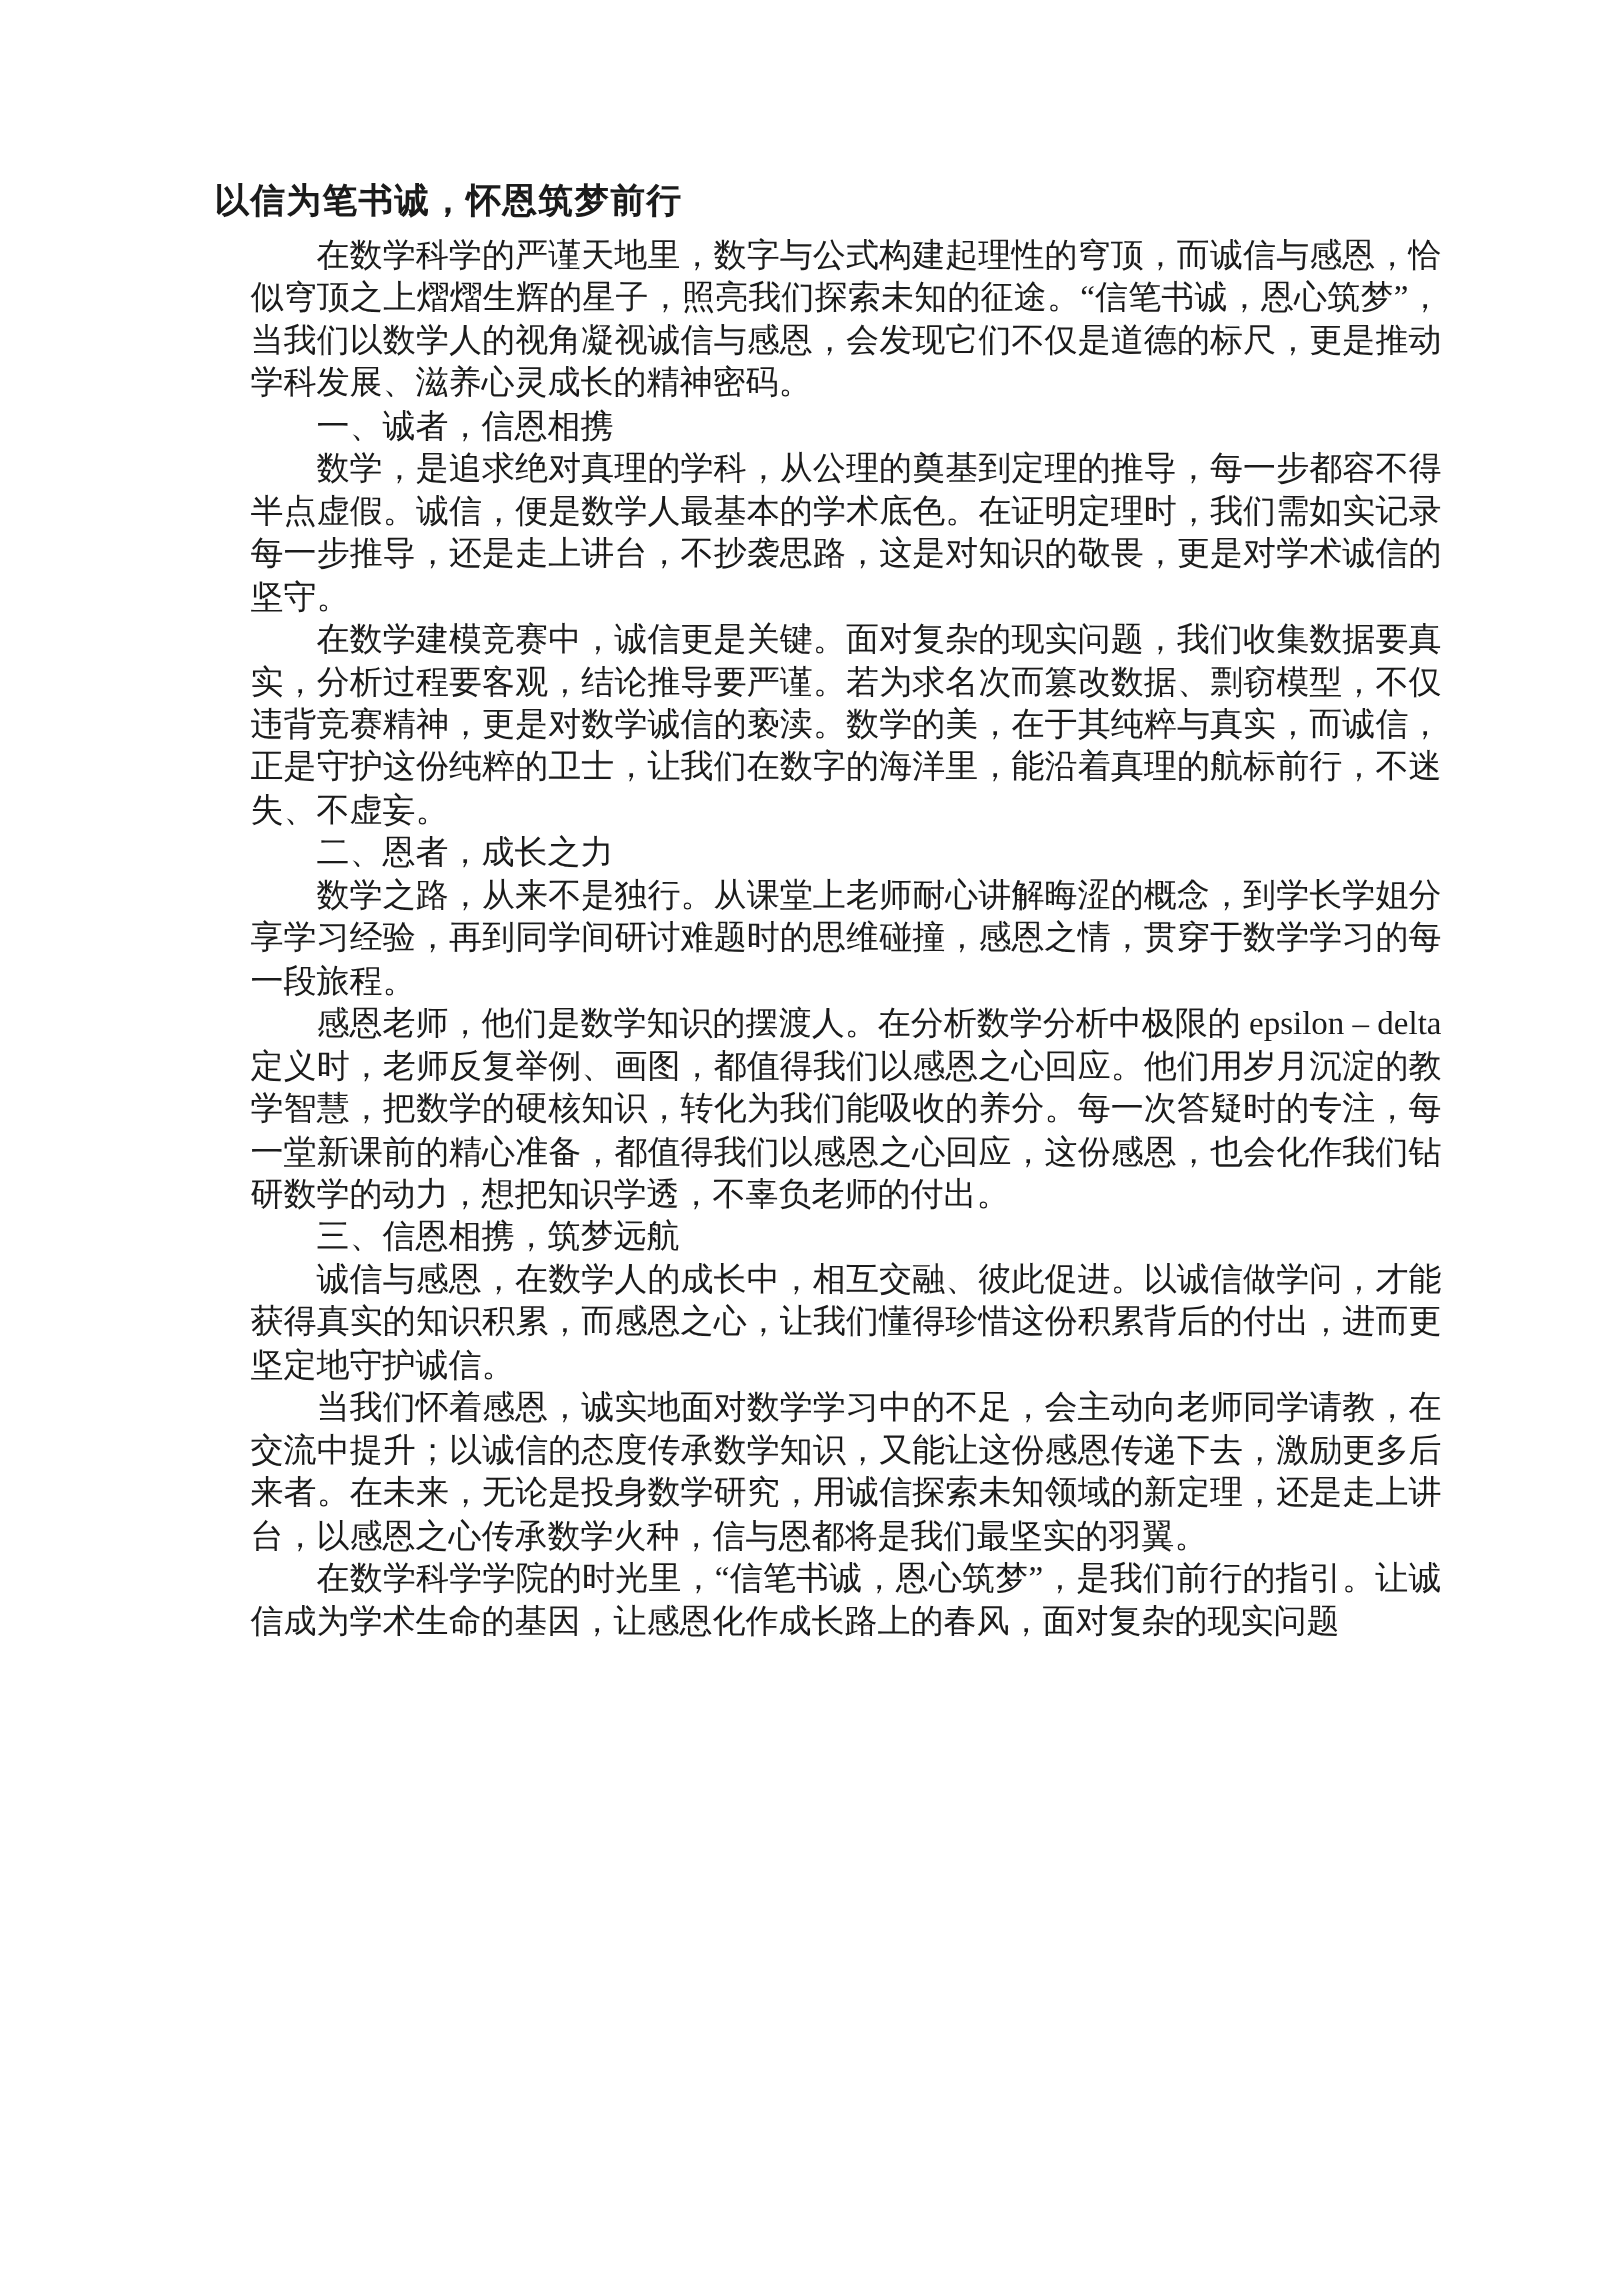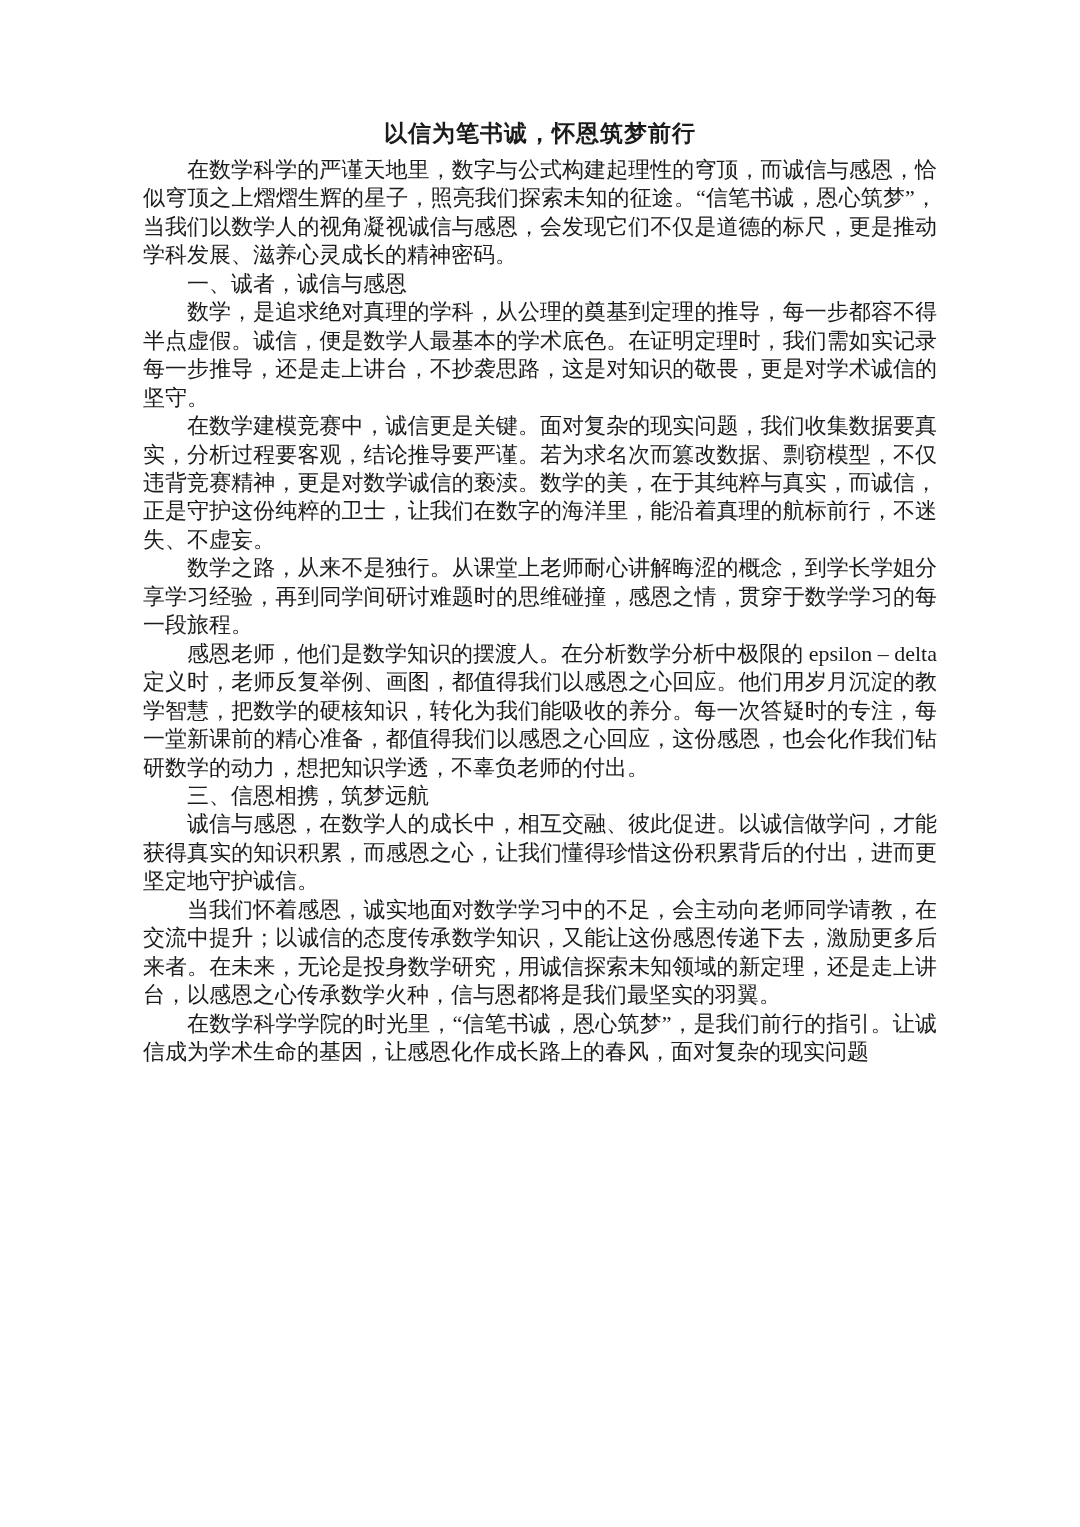--- a/index.html
+++ b/index.html
@@ -14,50 +14,52 @@
     box-sizing: border-box;
     padding: 119px 143px 0 143px;
     overflow: hidden;
     background: #ffffff;
     color: #1b1b1b;
     font-family: "Liberation Serif", "DejaVu Serif", serif;
   }
   .doc-title {
     font-size: 23px;
     font-weight: 700;
-    text-align: center;
+    text-align: left;
     line-height: 30px;
     margin: 0 0 7px 0;
     letter-spacing: 1px;
     white-space: nowrap;
   }
   .doc-body {
     width: 100%;
+    margin-left: 24px;
   }
   .para {
     font-size: 22px;
     line-height: 28.45px;
     margin: 0;
     padding: 0;
     text-align: justify;
     text-justify: inter-ideograph;
     text-indent: 2em;
     word-break: break-all;
   }
 </style>
 </head>
 <body>
 
 <div class="page">
   <h1 class="doc-title">以信为笔书诚，怀恩筑梦前行</h1>
   <div class="doc-body" id="doc-body">
       <p class="para">在数学科学的严谨天地里，数字与公式构建起理性的穹顶，而诚信与感恩，恰似穹顶之上熠熠生辉的星子，照亮我们探索未知的征途。“信笔书诚，恩心筑梦”，当我们以数学人的视角凝视诚信与感恩，会发现它们不仅是道德的标尺，更是推动学科发展、滋养心灵成长的精神密码。</p>
-      <p class="para">一、诚者，诚信与感恩</p>
+      <p class="para">一、诚者，信恩相携</p>
       <p class="para">数学，是追求绝对真理的学科，从公理的奠基到定理的推导，每一步都容不得半点虚假。诚信，便是数学人最基本的学术底色。在证明定理时，我们需如实记录每一步推导，还是走上讲台，不抄袭思路，这是对知识的敬畏，更是对学术诚信的坚守。</p>
       <p class="para">在数学建模竞赛中，诚信更是关键。面对复杂的现实问题，我们收集数据要真实，分析过程要客观，结论推导要严谨。若为求名次而篡改数据、剽窃模型，不仅违背竞赛精神，更是对数学诚信的亵渎。数学的美，在于其纯粹与真实，而诚信，正是守护这份纯粹的卫士，让我们在数字的海洋里，能沿着真理的航标前行，不迷失、不虚妄。</p>
+      <p class="para">二、恩者，成长之力</p>
       <p class="para">数学之路，从来不是独行。从课堂上老师耐心讲解晦涩的概念，到学长学姐分享学习经验，再到同学间研讨难题时的思维碰撞，感恩之情，贯穿于数学学习的每一段旅程。</p>
       <p class="para">感恩老师，他们是数学知识的摆渡人。在分析数学分析中极限的 epsilon – delta 定义时，老师反复举例、画图，都值得我们以感恩之心回应。他们用岁月沉淀的教学智慧，把数学的硬核知识，转化为我们能吸收的养分。每一次答疑时的专注，每一堂新课前的精心准备，都值得我们以感恩之心回应，这份感恩，也会化作我们钻研数学的动力，想把知识学透，不辜负老师的付出。</p>
       <p class="para">三、信恩相携，筑梦远航</p>
       <p class="para">诚信与感恩，在数学人的成长中，相互交融、彼此促进。以诚信做学问，才能获得真实的知识积累，而感恩之心，让我们懂得珍惜这份积累背后的付出，进而更坚定地守护诚信。</p>
       <p class="para">当我们怀着感恩，诚实地面对数学学习中的不足，会主动向老师同学请教，在交流中提升；以诚信的态度传承数学知识，又能让这份感恩传递下去，激励更多后来者。在未来，无论是投身数学研究，用诚信探索未知领域的新定理，还是走上讲台，以感恩之心传承数学火种，信与恩都将是我们最坚实的羽翼。</p>
       <p class="para">在数学科学学院的时光里，“信笔书诚，恩心筑梦”，是我们前行的指引。让诚信成为学术生命的基因，让感恩化作成长路上的春风，面对复杂的现实问题</p>
     </div>
 </div>
 
 </body></html>

